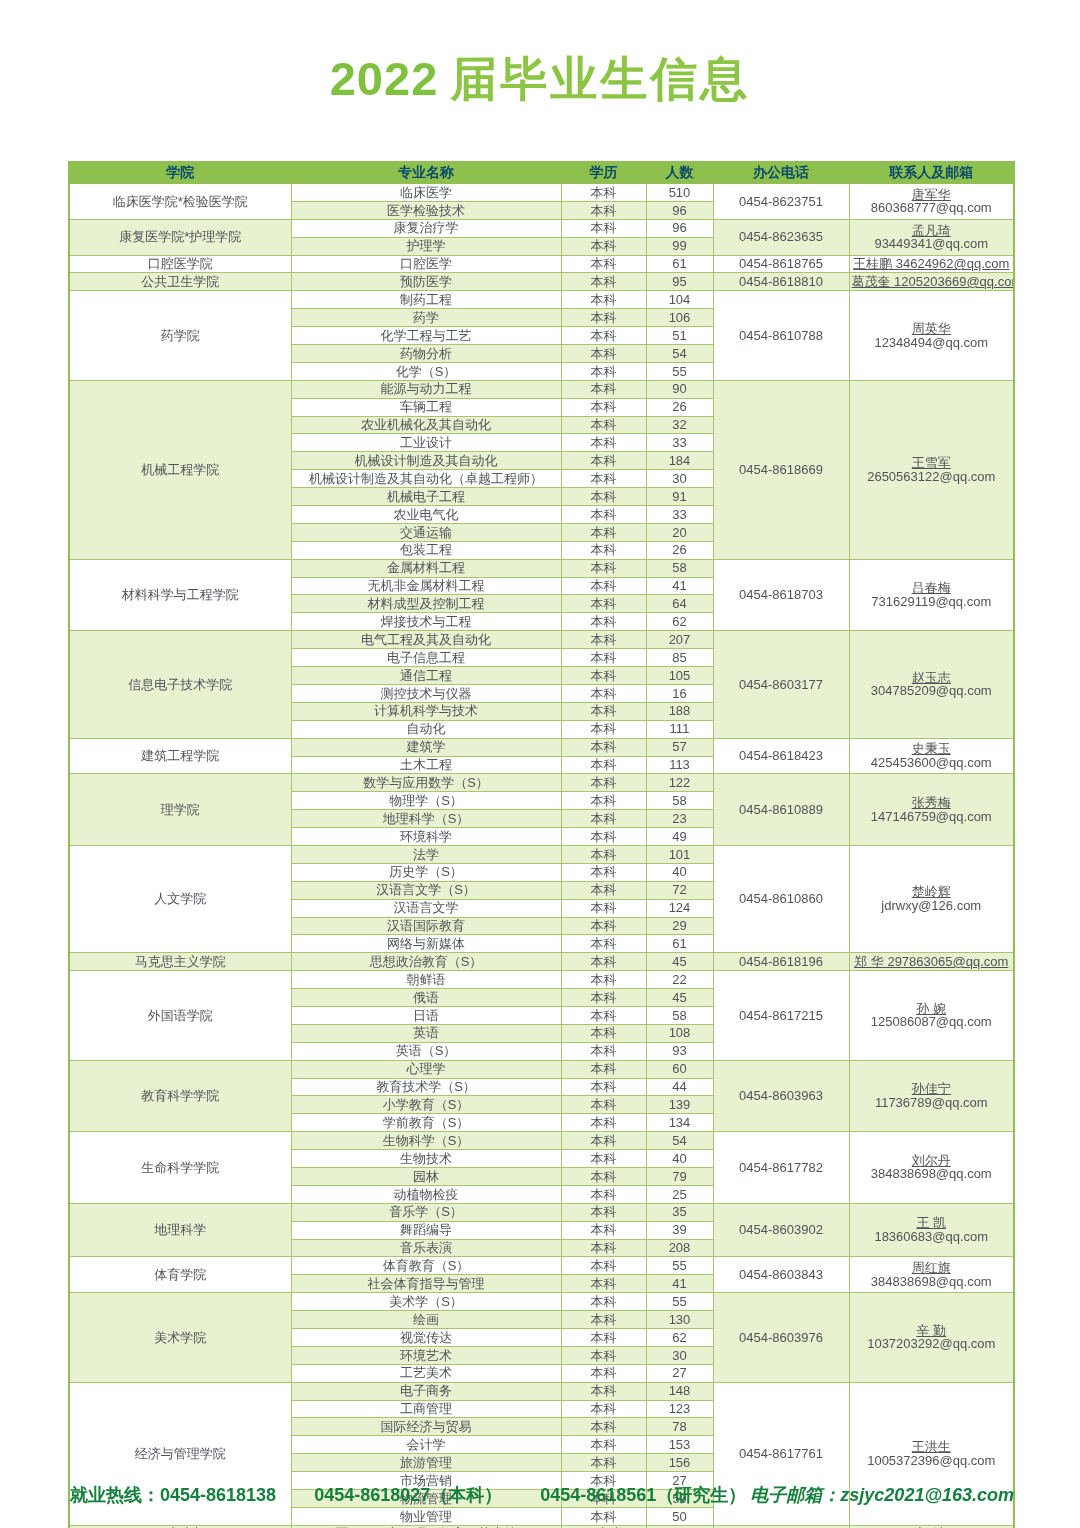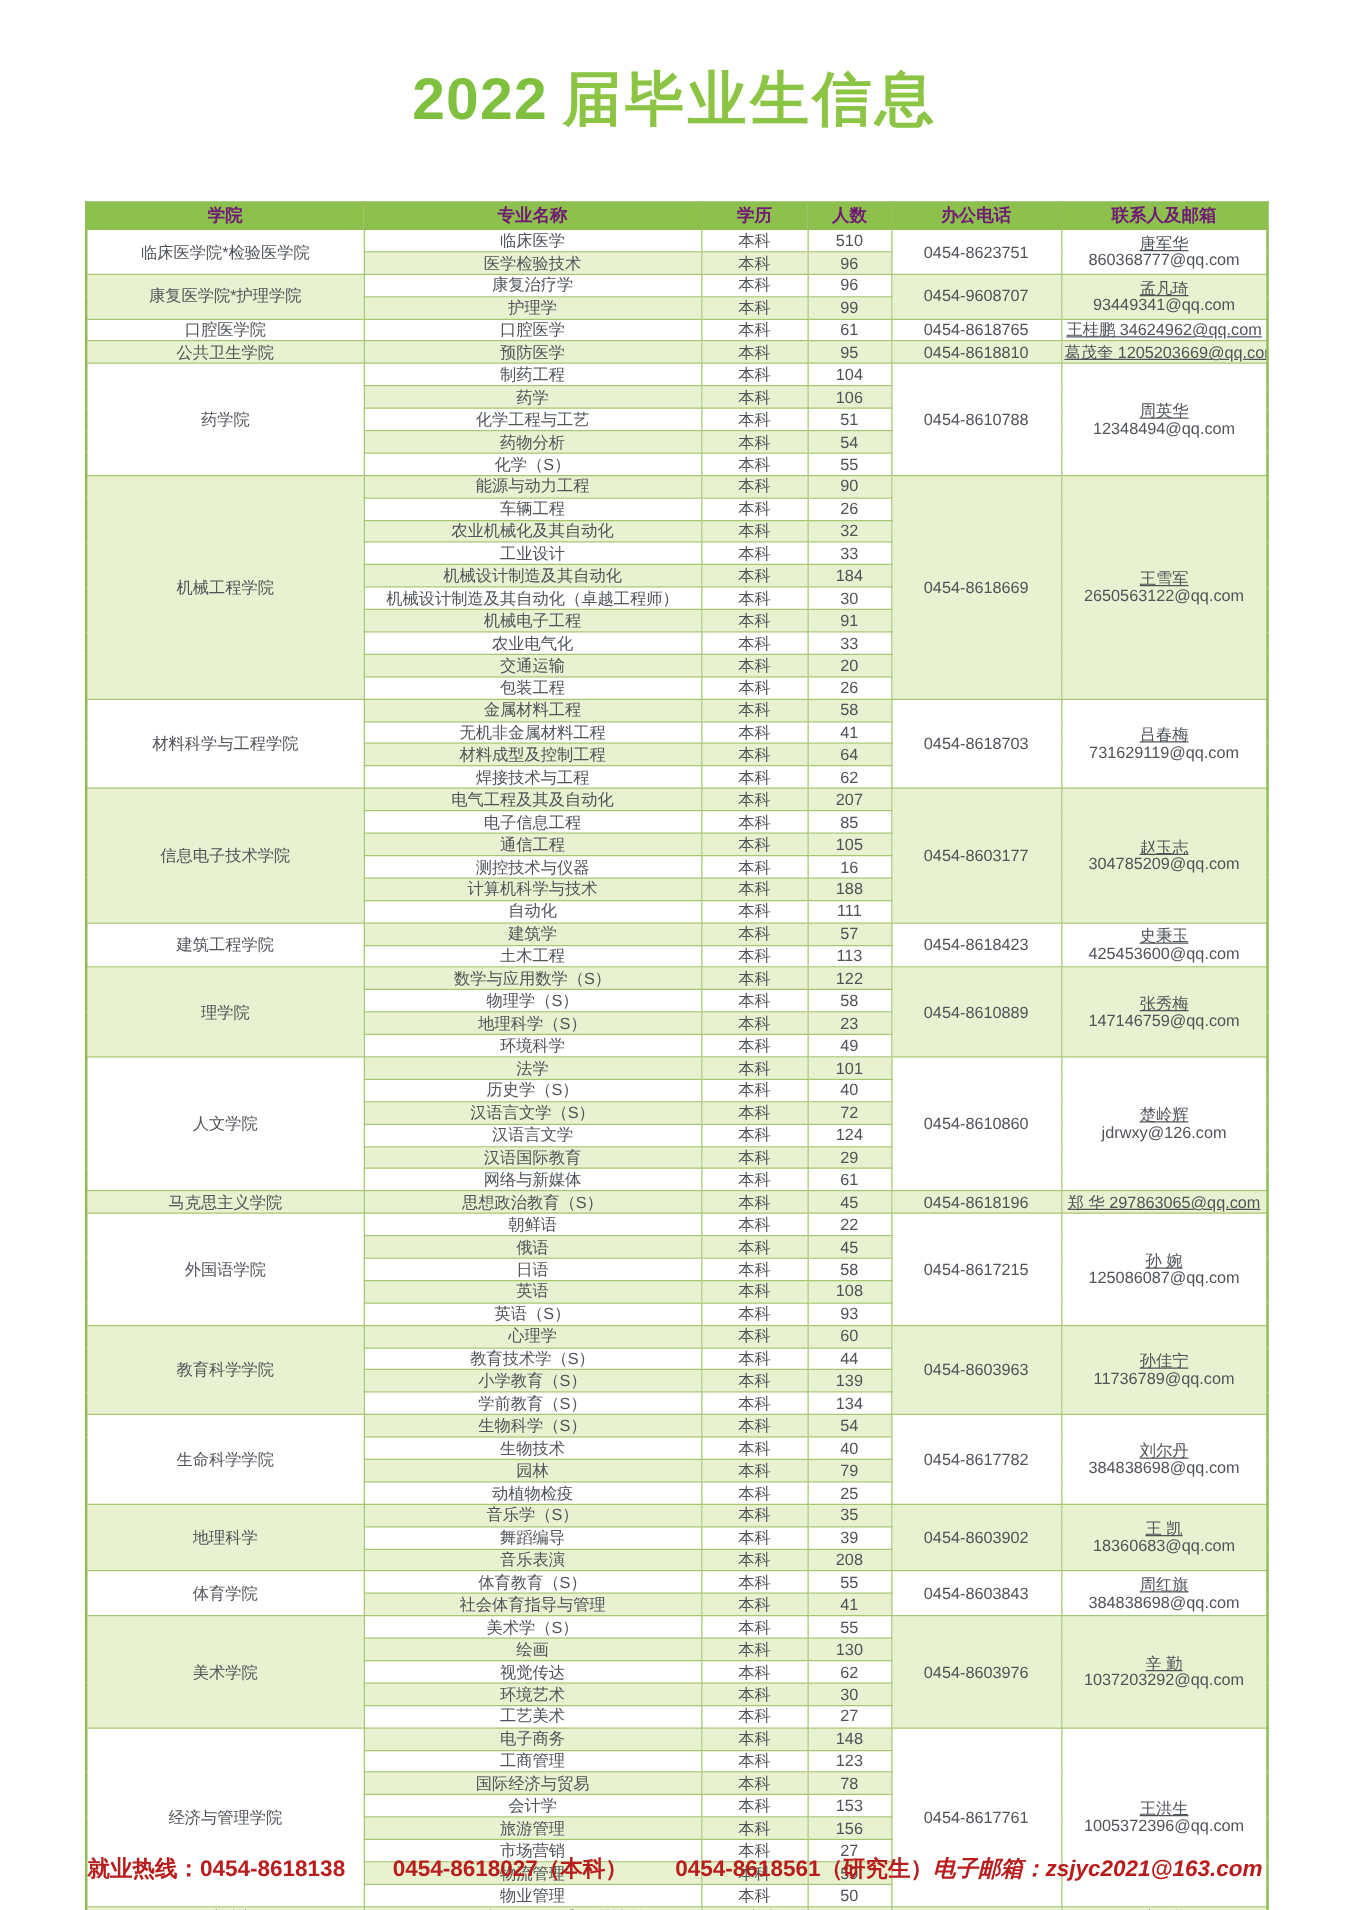--- a/index.html
+++ b/index.html
@@ -13,40 +13,40 @@
     text-align:center;margin:0;
     font-size:47px;font-weight:bold;color:#8cc544;letter-spacing:3px;
   }
   .title .yr{letter-spacing:1px;margin-right:12px;color:#7fc13e;text-align:center;}
   table.grad{
     position:absolute;left:68px;top:161px;width:945px;
     border-collapse:collapse;table-layout:fixed;
     border:2px solid #8fbe55;
   }
   table.grad th{
-    background:#8dc04d;color:#701a75;
+    background:#8dc04d;color:#0c4a6e;
     font-size:14px;font-weight:bold;height:20px;padding:0;
     border:1px solid #94bd55;
   }
   table.grad td{
     border:1px solid #a6c66f;
     font-size:13px;color:#505459;
     text-align:center;vertical-align:middle;
     height:16.9px;padding:0 2px;line-height:1.05;
     overflow:hidden;white-space:nowrap;
   }
   td.w{background:#ffffff;}
   td.g{background:#e8f1d0;}
   td.count-cell,td.phone-cell{color:#5c6166;font-size:13.5px;}
   td.contact-cell{font-size:12.5px;line-height:1.2;}
   td.contact-cell .nm{font-size:13px;text-decoration:underline;}
   .footer{
-    position:absolute;left:70px;top:1483px;width:856px;
+    position:absolute;left:70px;top:1483px;width:944px;
     display:flex;align-items:flex-end;
-    font-size:18px;font-weight:bold;color:#b91c1c;white-space:nowrap;
+    font-size:18px;font-weight:bold;color:#15803d;white-space:nowrap;
   }
   .footer .hot{display:flex;gap:38px;}
   .footer .mail{margin-left:auto;font-style:italic;}
 </style>
 </head>
 <body>
 
 <h1 class="title"><span class="yr">2022</span><span>届毕业生信息</span></h1>
 
 <table class="grad">
@@ -83,21 +83,21 @@
       <tr>
         <td class="g major-cell">医学检验技术</td>
         <td class="g degree-cell">本科</td>
         <td class="g count-cell">96</td>
       </tr>
       <tr>
         <td class="g college-cell" rowspan="2">康复医学院*护理学院</td>
         <td class="w major-cell">康复治疗学</td>
         <td class="w degree-cell">本科</td>
         <td class="w count-cell">96</td>
-        <td class="g phone-cell" rowspan="2">0454-9608707</td>
+        <td class="g phone-cell" rowspan="2">0454-8623635</td>
         <td class="g contact-cell" rowspan="2">
           <div class="nm">孟凡琦</div>
           <div>93449341@qq.com</div>
         </td>
       </tr>
       <tr>
         <td class="g major-cell">护理学</td>
         <td class="g degree-cell">本科</td>
         <td class="g count-cell">99</td>
       </tr>

